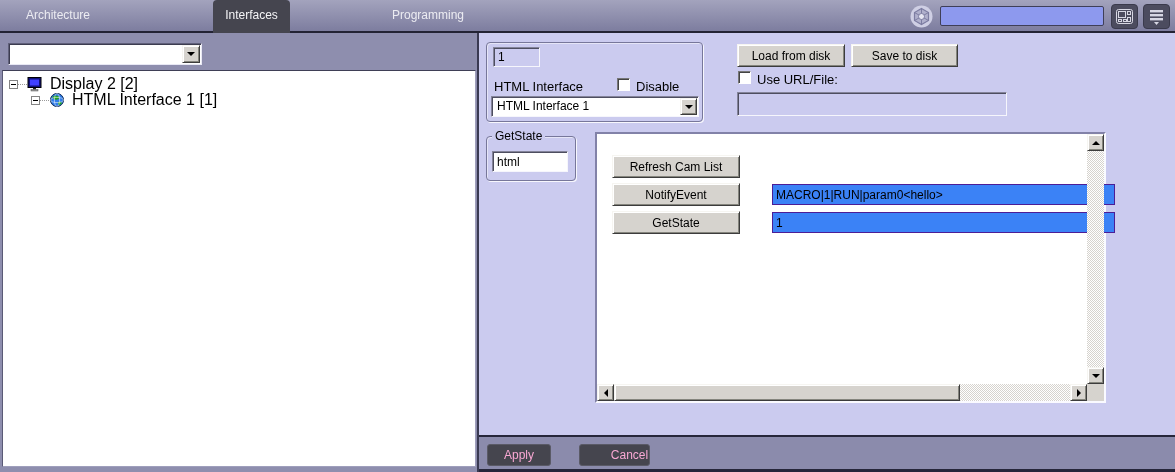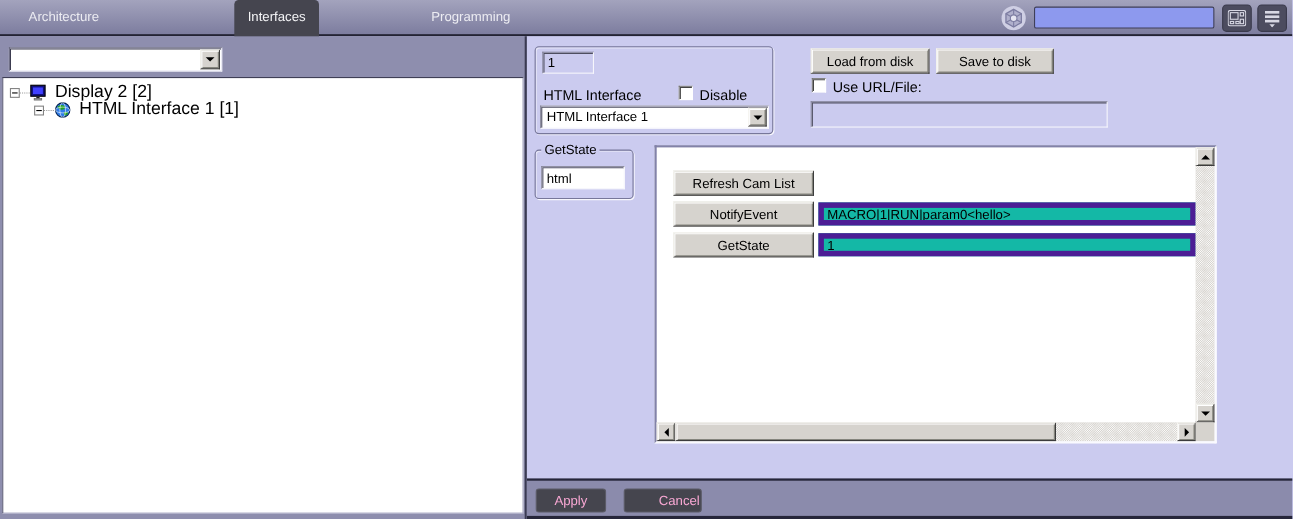--- a/index.html
+++ b/index.html
@@ -62,22 +62,22 @@
     box-shadow:inset 1px 1px 0 #4e4e60;}
   .select3d .val{ position:absolute; left:5px; top:2px; font-size:12px;}
   .drop-btn{ position:absolute; right:1px; top:1px; width:17px; height:17px;}
   .tri-d{ width:0; height:0; border-left:4px solid transparent; border-right:4px solid transparent; border-top:4px solid #000;}
   .tri-u{ width:0; height:0; border-left:4px solid transparent; border-right:4px solid transparent; border-bottom:4px solid #000;}
   .tri-l{ width:0; height:0; border-top:4px solid transparent; border-bottom:4px solid transparent; border-right:4px solid #000;}
   .tri-r{ width:0; height:0; border-top:4px solid transparent; border-bottom:4px solid transparent; border-left:4px solid #000;}
   
   .main-panel{ position:absolute; left:116px; top:99px; width:511px; height:271px; background:#fff;
     border:2px solid; border-color:#8282a8 #fafaff #fafaff #8282a8;}
-  .mp-input{ position:absolute; height:21px; border:5px solid #4c1d95; background:#14b8a6;
-    font-family:"Liberation Sans",sans-serif; font-size:12px; padding:0 3px; outline:none;}
+  .mp-input{ position:absolute; height:21px; border:1px solid #4c1d95; background:#3b82f6;
+    font-family:"Liberation Sans",sans-serif; font-size:12px; padding:0 3px; outline:none;margin-left:28px;}
   .dither{ background-color:#d6d3ce;
     background-image:linear-gradient(45deg,#fff 25%,transparent 25%,transparent 75%,#fff 75%),
                      linear-gradient(45deg,#fff 25%,transparent 25%,transparent 75%,#fff 75%);
     background-size:2px 2px; background-position:0 0,1px 1px;}
   .vscroll{ position:absolute; right:0; top:0; width:17px; height:250px; display:flex; flex-direction:column;}
   .vscroll .track{ flex:1;}
   .hscroll{ position:absolute; left:0; bottom:0; height:17px; width:490px; display:flex;}
   .hscroll .track{ flex:1;}
   .sc-btn{ width:17px; height:17px; flex:none;}
   .h-thumb{ width:346px; flex:none;}
@@ -220,15 +220,15 @@
       <div class="track dither"></div>
       <div class="sc-btn raised raised-flex">
           <div class="tri-r"></div>
         </div>
     </div>
     <div class="corner"></div>
   </div>
 
   <div class="bottom-bar">
     <div class="dark-btn" style="left:8px;width:64px;">Apply</div>
-    <div class="dark-btn" style="left:88px;width:71px;padding-left:30px;">Cancel</div>
+    <div class="dark-btn" style="left:100px;width:71px;padding-left:30px;">Cancel</div>
   </div>
 </div>
 
 </body></html>

